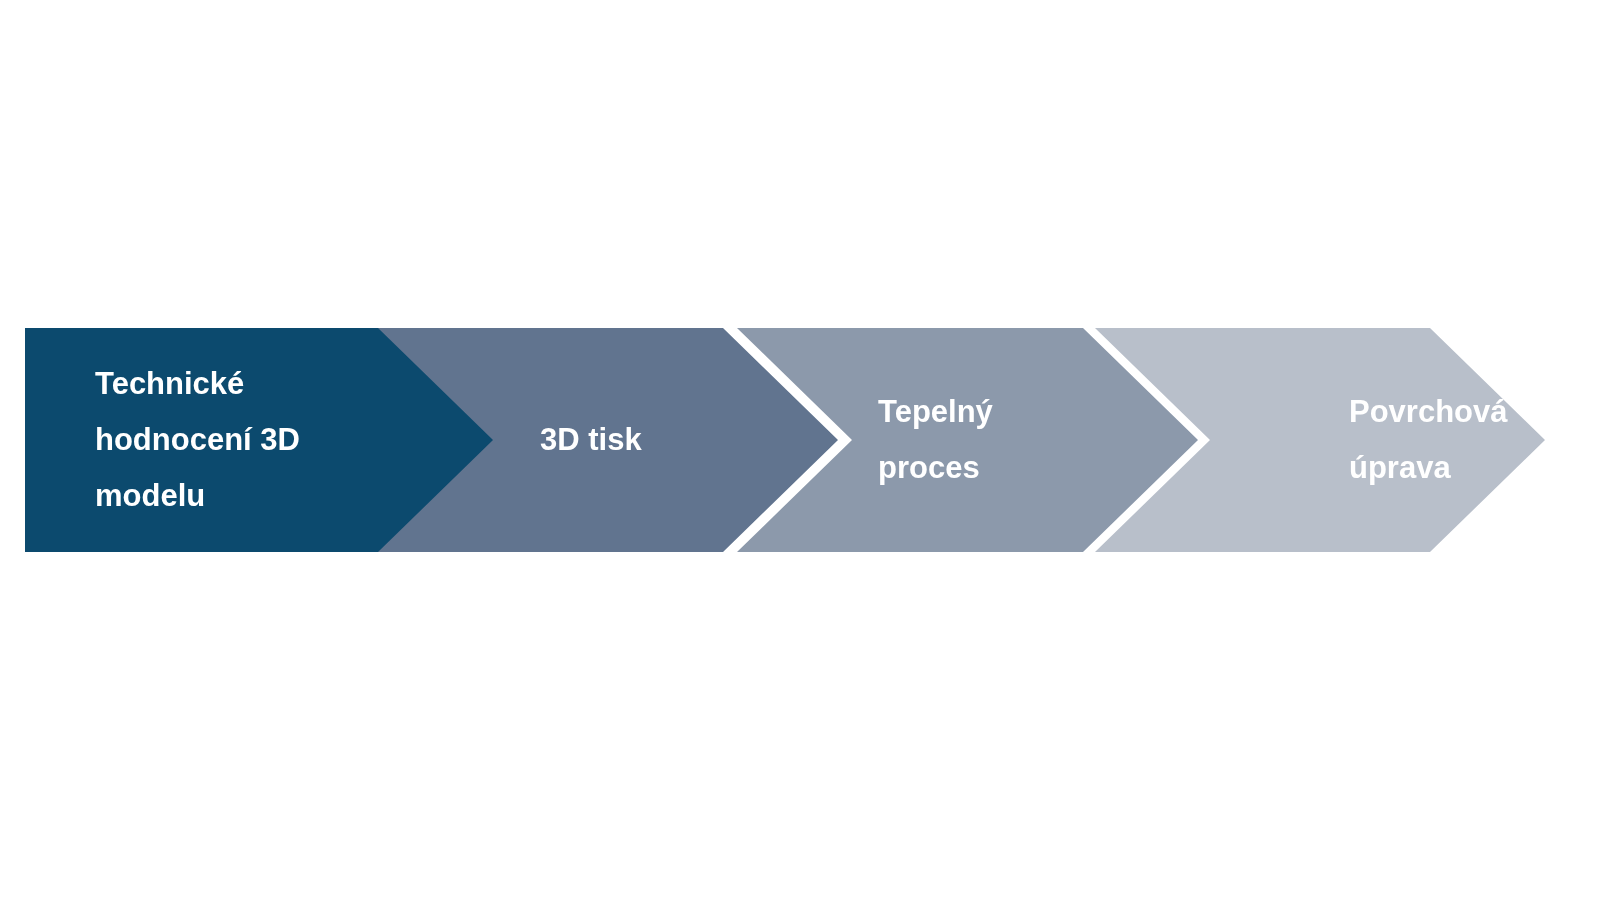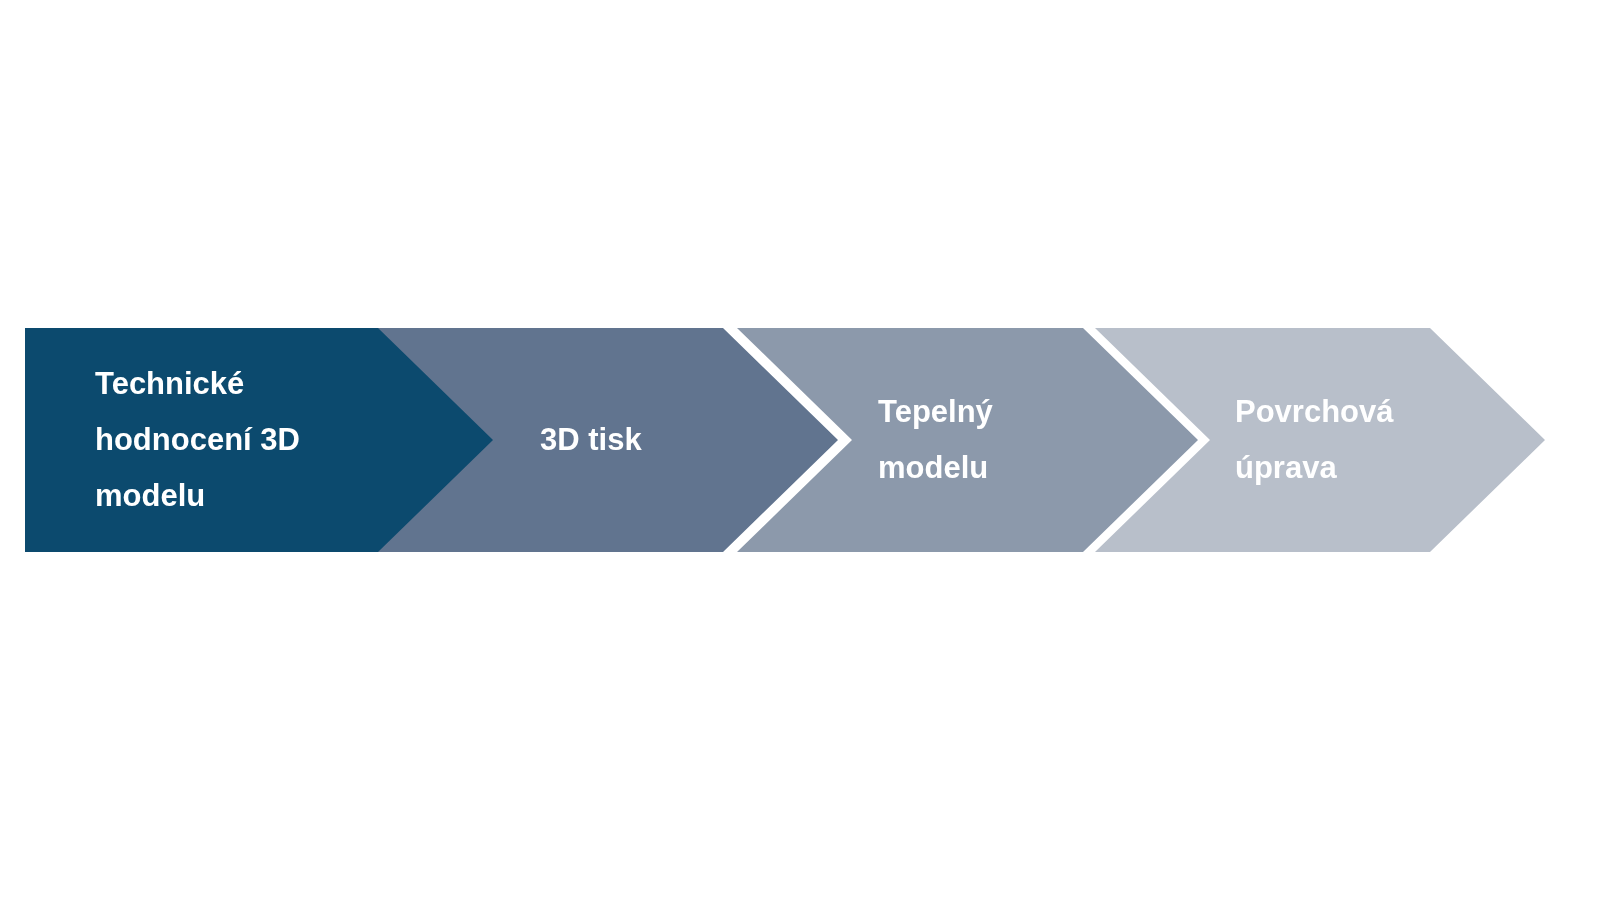--- a/index.html
+++ b/index.html
@@ -40,21 +40,21 @@
   .chevron .label {
     color: #ffffff;
     font-weight: bold;
     font-size: 31px;
     line-height: 56px;
     text-align: left;
   }
   .step-1 { left: 0px;    width: 455px; }
   .step-2 { left: 353px;  width: 460px; }
   .step-3 { left: 712px;  width: 461px; }
-  .step-4 { left: 1070px; width: 450px; }
+  .step-4 { left: 1070px; width: 450px; justify-content: flex-end; }
 
   .step-1 .label { margin-left: 53px;  max-width: 258px; }
   .step-2 .label { margin-left: 162px; max-width: 260px; text-align: right; }
   .step-3 .label { margin-left: 141px; max-width: 152px; }
   .step-4 .label { margin-left: 140px; max-width: 196px; }
 </style>
 </head>
 <body>
 
 <div class="canvas">
@@ -62,21 +62,21 @@
 
     <div class="chevron first step-1" style="background-color: #0c4a6e; padding-left: 17px;">
       <div class="label">Technické hodnocení 3D modelu</div>
     </div>
 
     <div class="chevron notched step-2" style="background-color: rgb(97, 116, 143);">
       <div class="label">3D tisk</div>
     </div>
 
     <div class="chevron notched step-3" style="background-color: rgb(140, 153, 171);">
-      <div class="label">Tepelný modelu</div>
+      <div class="label">Tepelný proces</div>
     </div>
 
     <div class="chevron notched step-4" style="background-color: rgb(184, 191, 202);">
       <div class="label">Povrchová úprava</div>
     </div>
 
   </div>
 </div>
 
 </body></html>

